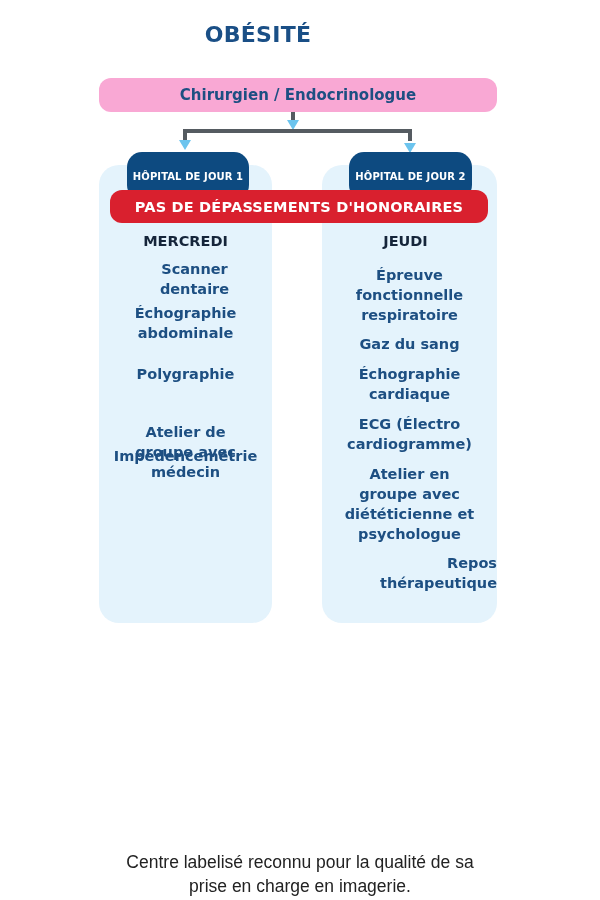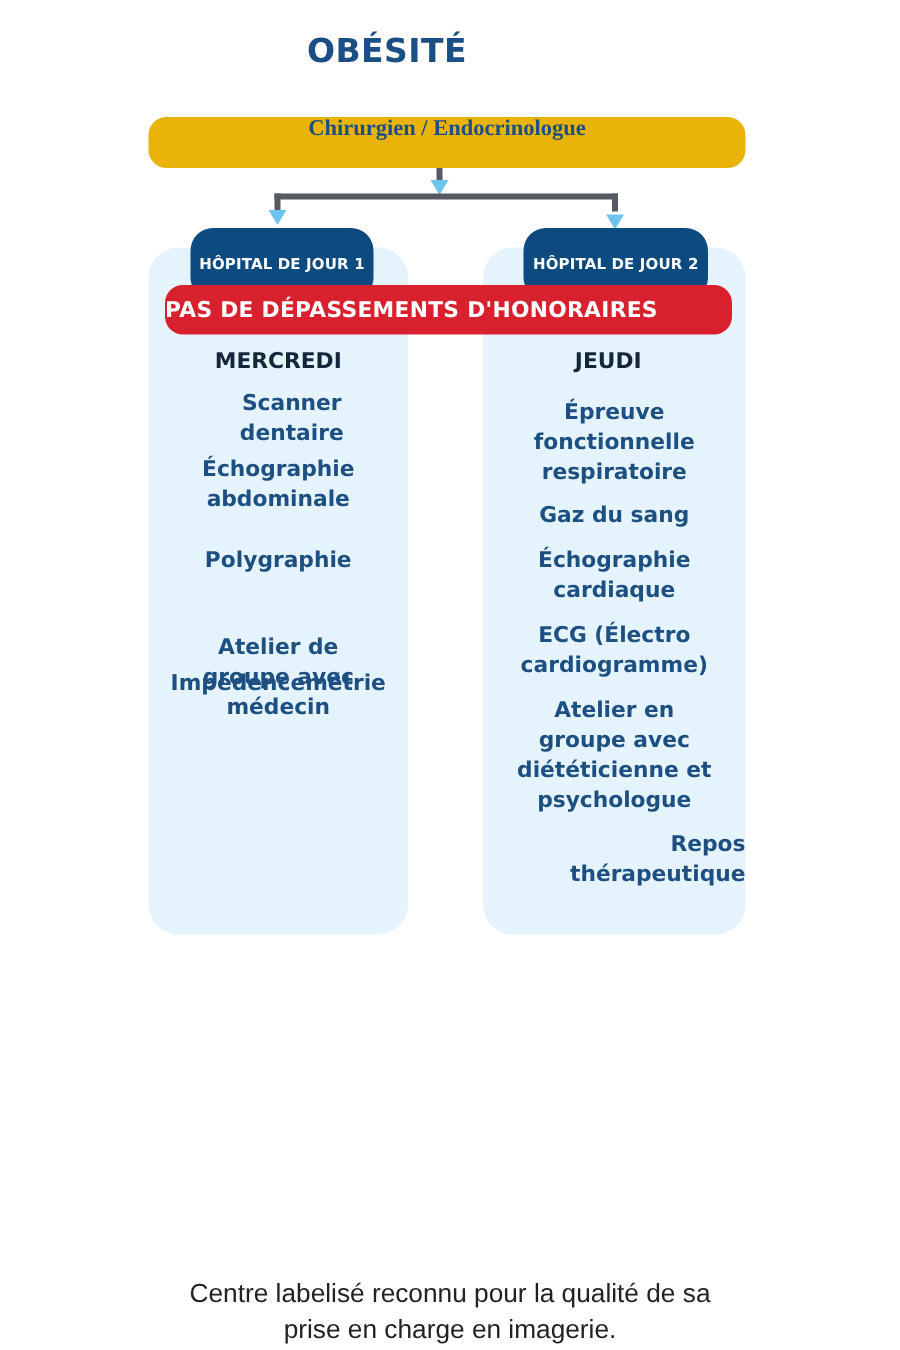--- a/index.html
+++ b/index.html
@@ -8,23 +8,23 @@
 
     .title {
       position: absolute; left: 0; width: 516px; top: 5px;
       text-align: center; color: #1a4f86; font-weight: bold; font-size: 22px;
       letter-spacing: 0.3px;
       margin-top: 17px;
     }
 
     .top-box {
       position: absolute; left: 99px; top: 78px; width: 398px; height: 34px;
-      background: #eab308; border-radius: 12px;
-      display: flex; justify-content: center;
-      color: #1d4f82; font-weight: bold; font-size: 15px; font-family: Liberation Serif, serif;
+      background: #f9a8d4; border-radius: 12px;
+      display: flex; align-items: center; justify-content: center;
+      color: #1d4f82; font-weight: bold; font-size: 15px;
     }
 
     .connector { position: absolute; background: #555b61; }
     .arrow {
       position: absolute; width: 0; height: 0;
       border-left: 6px solid transparent; border-right: 6px solid transparent;
       border-top: 10px solid #6cc4ee;
     }
 
     .column {
@@ -39,21 +39,21 @@
       background: #0d4a80; color: #ffffff; border-radius: 15px;
       display: flex; align-items: center; justify-content: center;
       font-weight: bold; font-size: 10px; letter-spacing: 0.1px;
     }
     .pill-1 { left: 127px; width: 122px; }
     .pill-2 { left: 349px; width: 123px; }
 
     .banner {
       position: absolute; left: 110px; top: 190px; width: 378px; height: 33px;
       background: #d9202e; border-radius: 12px; color: #ffffff;
-      display: flex; align-items: center; justify-content: flex-start;
+      display: flex; align-items: center; justify-content: center;
       font-weight: bold; font-size: 14.5px; letter-spacing: 0.2px;
     }
 
     .day {
       position: absolute; top: 233px; text-align: center;
       font-weight: bold; font-size: 14.5px; color: #15253a;
     }
     .day-left { left: 99px; width: 173px; text-align: center; }
     .day-right { left: 322px; width: 167px; }
 

